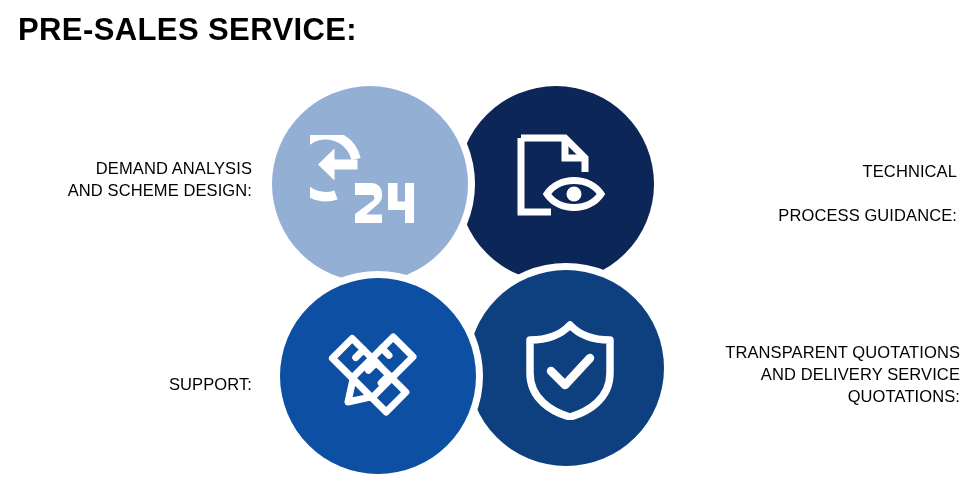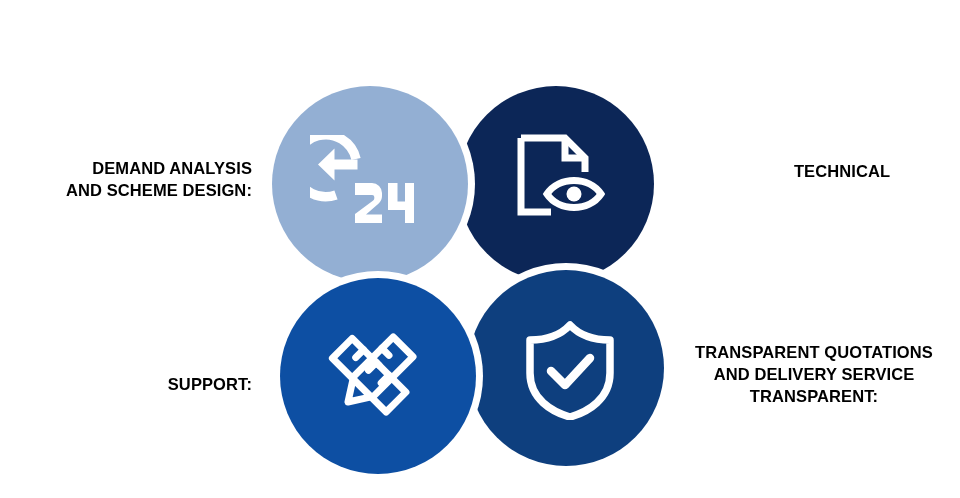--- a/index.html
+++ b/index.html
@@ -90,30 +90,30 @@
   .icon-wrap svg { display: block; }
   .icon-tl { transform: translate(-8px, -3px); }
   .icon-tr { transform: translate(6px, -4px); }
   .icon-bl { transform: translate(-6px, 2px); }
   .icon-br { transform: translate(4px, 2px); }
 
   
   .label {
     position: absolute;
     font-size: 16.5px;
-    font-weight: bold;
+    font-weight: normal;
     line-height: 1.33;
     color: #000000;
     letter-spacing: 0.1px;
   }
   .label.left {
     text-align: right;
   }
   .label.right {
-    text-align: center;
+    text-align: right;
   }
   .lbl-demand {
     left: 0px;
     top: 158px;
     width: 252px;
   }
   .lbl-sample {
     left: 0px;
     top: 352px;
     width: 252px;
@@ -127,20 +127,21 @@
     left: 668px;
     top: 342px;
     width: 292px;
   }
 </style>
 </head>
 <body>
 
 <div class="page">
 
+  <div class="title">PRE-SALES SERVICE:</div>
 
   <div class="cluster">
 
     <div class="circle tl">
       <div class="icon-wrap icon-tl">
         <svg width="104" height="92" viewBox="0 0 104 92" fill="none" aria-hidden="true">
 
           <path d="M26 60 A31 31 0 1 1 46 24" stroke="#ffffff" stroke-width="9.5" stroke-linecap="butt" fill="none"></path>
 
           <path d="M47.5 24.5 L24.5 24.5 L24.5 13.5 L8 29.5 L24.5 45.5 L24.5 34.5 L47.5 34.5 Z" fill="#ffffff"></path>
@@ -202,21 +203,22 @@
   </div>
 
   <div class="label left lbl-sample">
     <br>
     <span>SUPPORT:</span>
   </div>
 
   <div class="label right lbl-technical">
     <span>TECHNICAL</span><br>
     <br>
+    <span>PROCESS GUIDANCE:</span>
   </div>
 
   <div class="label right lbl-transparent">
     <span>TRANSPARENT QUOTATIONS</span><br>
     <span>AND DELIVERY SERVICE</span><br>
-    <span>TRANSPARENT:</span>
+    <span>QUOTATIONS:</span>
   </div>
 
 </div>
 
 </body></html>

